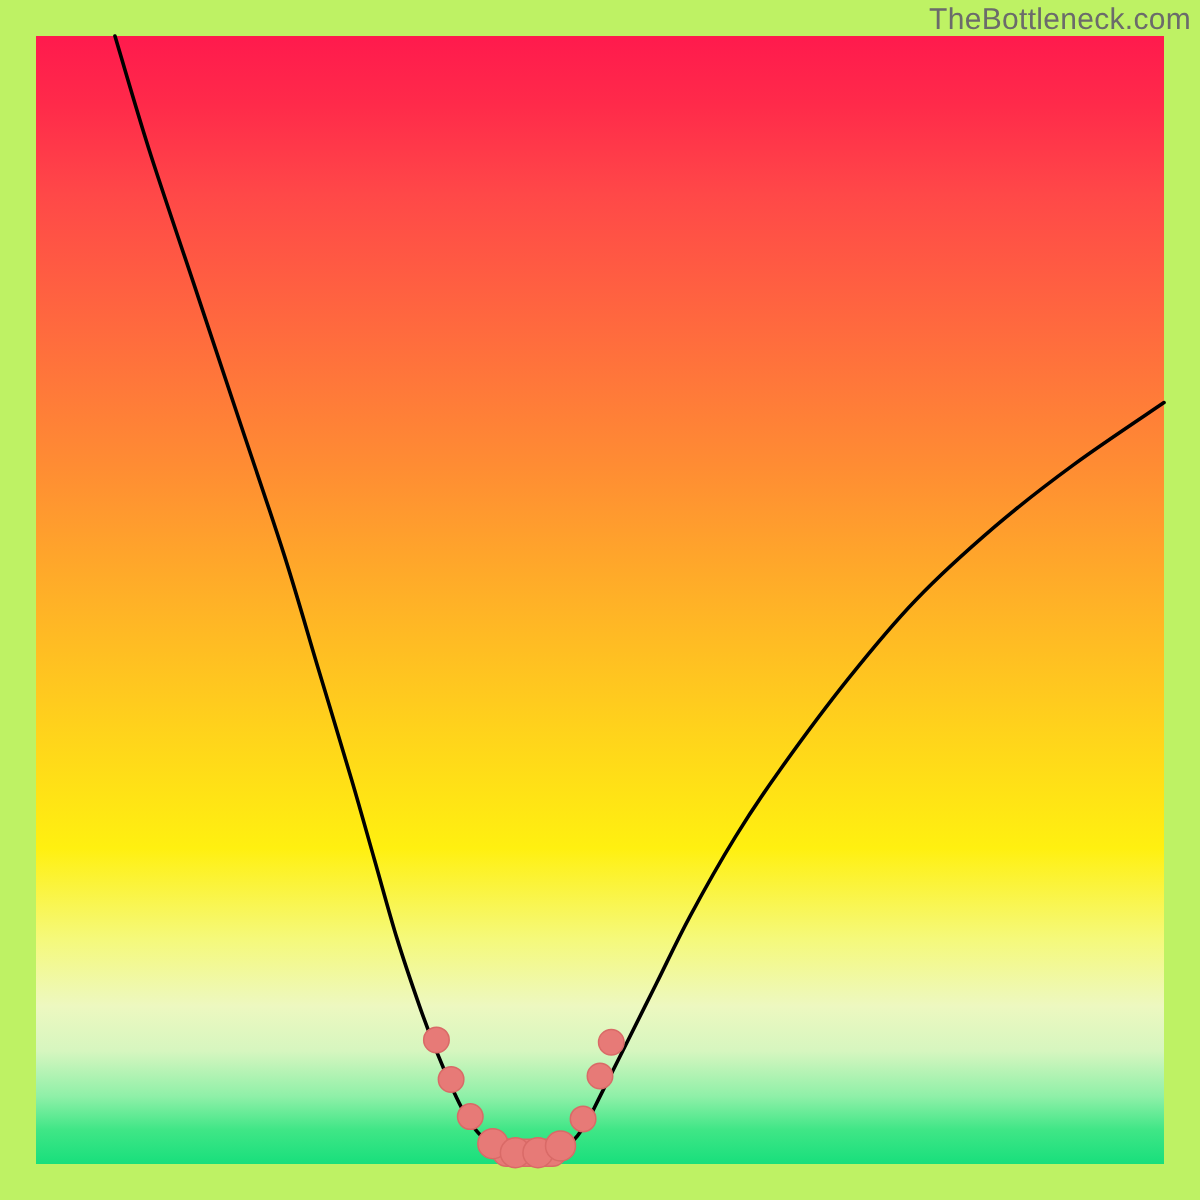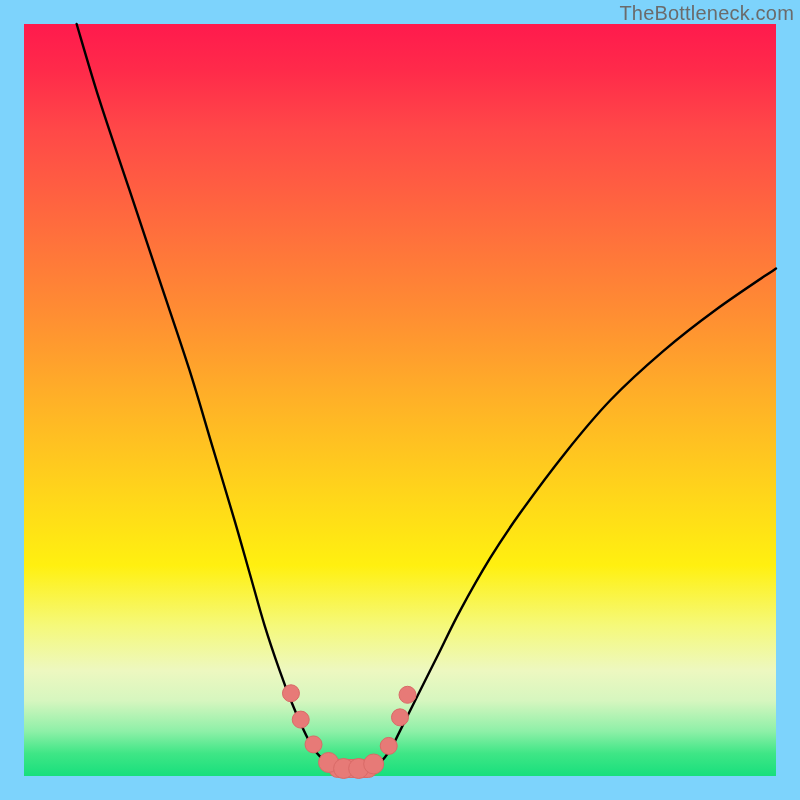--- a/index.html
+++ b/index.html
@@ -10,21 +10,21 @@
     background: #000;
     overflow: hidden;
     font-family: Arial, Helvetica, sans-serif;
   }
   .frame {
     position: absolute;
     left: 0;
     top: 0;
     width: 800px;
     height: 800px;
-    background: #7dd3fc;
+    background: #bef264;
   }
   .plot {
     position: absolute;
     left: 24px;
     top: 24px;
     width: 752px;
     height: 752px;
     background: linear-gradient(to bottom,
       #ff1a4d 0%,
       #ff2a4a 6%,

